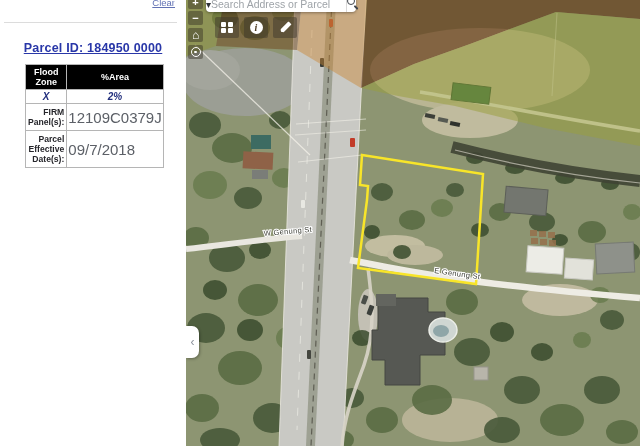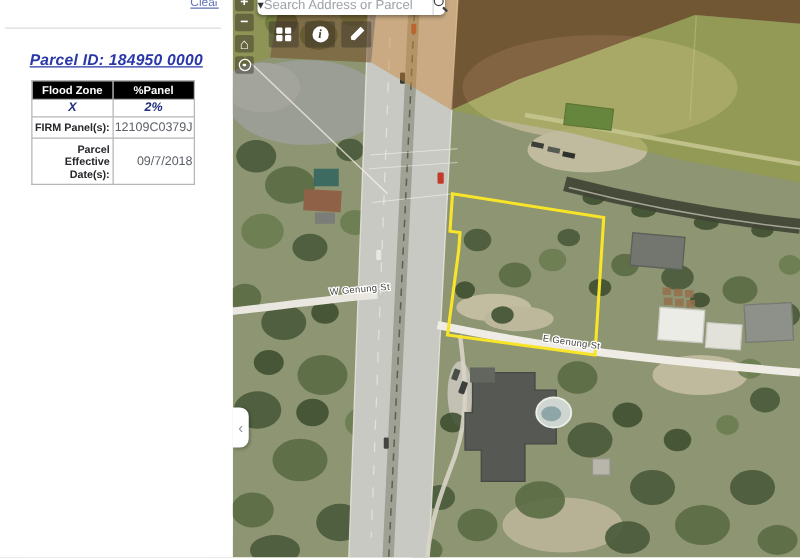--- a/index.html
+++ b/index.html
@@ -3,28 +3,28 @@
 <meta charset="utf-8">
 <style>
   html,body{margin:0;padding:0;background:#fff;font-family:"Liberation Sans",sans-serif;}
   #stage{position:relative;width:640px;height:446px;overflow:hidden;background:#fff;}
 
   
   .panel{position:absolute;left:0;top:0;width:186px;height:446px;background:#fff;overflow:hidden;z-index:20;border-radius:19px;}
   .clear-link{position:absolute;top:-3px;right:11px;font-size:9.5px;color:#6272b4;text-decoration:underline;cursor:pointer;}
   .panel-divider{position:absolute;top:22px;left:4px;right:9px;border-top:1px solid #dcdcdc;}
   .parcel-link{position:absolute;top:41px;left:0;width:100%;text-align:center;font-size:12.5px;font-weight:700;
-    color:#2937a8;text-decoration:underline;letter-spacing:.2px;cursor:pointer;font-style:italic;}
+    color:#2937a8;text-decoration:underline;letter-spacing:.2px;cursor:pointer;}
   .flood-table{position:absolute;top:64px;left:25px;width:131px;border-collapse:collapse;}
   .flood-table th,.flood-table td{border:1px solid #b5b5b5;}
   .flood-table th{background:#000000;color:#fff;font-size:9px;font-weight:700;padding:2px 0;width:50%;}
   .zone-row td{font-size:10px;font-style:italic;font-weight:700;color:#222f7d;text-align:center;padding:1px 0;}
   .desc-row td{font-size:7.6px;color:#6f7379;padding:3px 4px 4px 4px;line-height:1.38;}
   .kv-k{font-size:8.6px;font-weight:700;color:#26262b;text-align:right;padding:3px 2px;}
-  .kv-v{font-size:10px;color:#5c6067;text-align:right;}
+  .kv-v{font-size:15px;color:#5c6067;text-align:left;}
 
   
   .map{position:absolute;left:186px;top:0;width:454px;height:446px;overflow:hidden;}
   .map svg{position:absolute;left:0;top:0;}
 
   
   .search{position:absolute;left:20px;top:-16px;width:150px;height:28px;background:#fff;border-radius:4px;
     box-shadow:0 1px 3px rgba(0,0,0,.35);display:flex;align-items:stretch;z-index:10;}
   .caret-wrap{width:20px;display:flex;align-items:flex-end;justify-content:center;padding-bottom:2px;
     color:#2f3338;font-size:10px;line-height:1;}
@@ -72,21 +72,21 @@
 
   <div class="panel">
     <span class="clear-link">Clear</span>
     <div class="panel-divider"></div>
     <div class="parcel-link">Parcel ID: 184950 0000</div>
 
     <table class="flood-table">
       <tbody>
           <tr>
         <th>Flood Zone</th>
-        <th>%Panel</th>
+        <th>%Area</th>
       </tr>
       <tr class="zone-row">
         <td>X</td>
         <td>2%</td>
       </tr>
       <tr>
         <td class="kv-k">FIRM Panel(s):</td>
         <td class="kv-v">12109C0379J</td>
       </tr>
       <tr>

